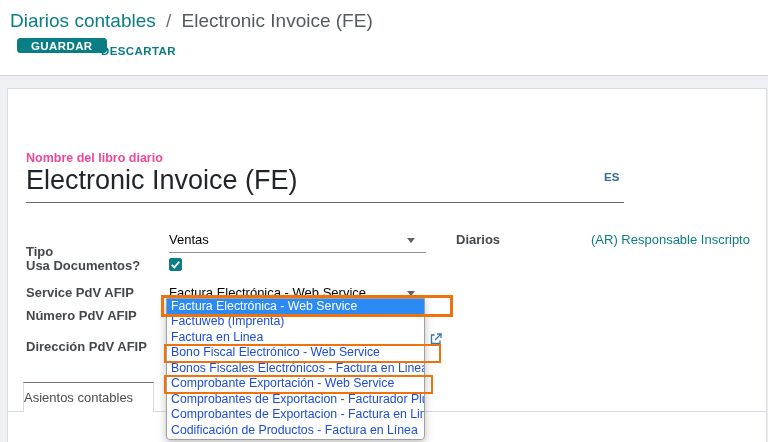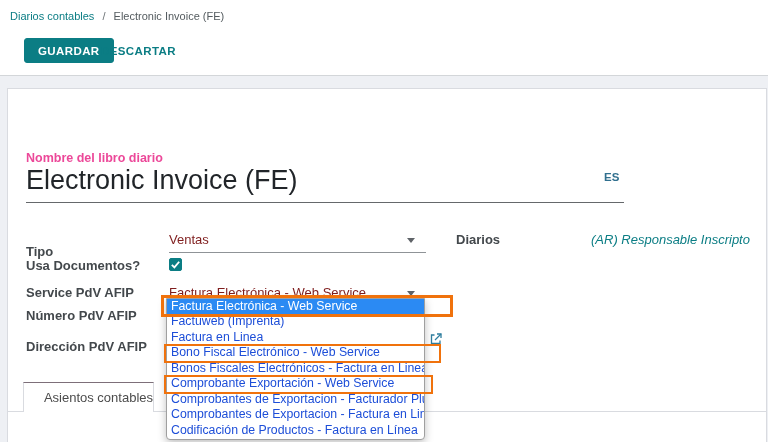--- a/index.html
+++ b/index.html
@@ -6,69 +6,69 @@
   body { background:#e8e8e8; }
   .screen {
     position:relative; width:768px; height:442px; overflow:hidden;
     font-family:"Liberation Sans", sans-serif; background:#eef0f4;
   }
   
   .topbar {
     position:absolute; top:0; left:0; right:0; height:76px;
     background:#fff; border-bottom:1px solid #d3d6d9;
   }
-  .breadcrumb { position:absolute; left:10px; top:10px; font-size:11px; white-space:nowrap; }
+  .breadcrumb { position:absolute; left:10px; top:10px; font-size:19px; white-space:nowrap; }
   .breadcrumb .bc-link { color:var(--accent,#0b7d84); cursor:pointer; }
   .breadcrumb .bc-sep { color:#6f7578; margin:0 5px; }
   .breadcrumb .bc-current { color:#545b5f; }
   .btn-save {
-    position:absolute; left:24px; top:38px; height:25px; padding:0 13px;
+    position:absolute; left:17px; top:38px; height:15px; padding:0 13px;
     background:var(--accent,#0b7d84); border:1px solid var(--accent,#0b7d84);
     color:#fff; font-size:11.5px; font-weight:bold; letter-spacing:.4px;
     border-radius:3px; cursor:pointer; font-family:inherit;
   }
   .btn-discard {
     position:absolute; left:93px; top:38px; height:25px; padding:0 8px;
     background:transparent; border:none; color:var(--accent,#0b7d84);
     font-size:11.5px; font-weight:bold; letter-spacing:.4px; cursor:pointer; font-family:inherit;
   }
   
   .sheet {
     position:absolute; left:7px; top:88px; width:760px; height:356px;
     background:#fff; border:1px solid #d9dbe0;
   }
   .name-label { position:absolute; left:18px; top:62px; font-size:12.5px; font-weight:600; color:#ec4899; }
   .name-value { position:absolute; left:18px; top:76px; font-size:27px; color:#212529; white-space:nowrap; cursor:text; }
   .name-underline { position:absolute; left:18px; top:113px; width:598px; height:1px; background:#65686b; }
   .translate-badge { position:absolute; left:596px; top:82px; font-size:11.5px; font-weight:bold; color:var(--badge-blue,#31708f); cursor:pointer; }
 
   .fld-label { position:absolute; font-size:13px; font-weight:600; color:#43484c; white-space:nowrap; }
-  .fld-value { position:absolute; font-size:13px; color:#7f1d1d; white-space:nowrap; cursor:pointer; }
+  .fld-value { position:absolute; font-size:13px; color:#000000; white-space:nowrap; cursor:pointer; }
   .fld-underline { position:absolute; height:1px; background:#8f9397; }
-  .fld-link { position:absolute; font-size:13px; color:var(--accent,#0b7d84); white-space:nowrap; cursor:pointer;font-style:italic; }
+  .fld-link { position:absolute; font-size:13px; color:var(--accent,#0b7d84); white-space:nowrap; cursor:pointer; }
 
   .caret { position:absolute; width:0; height:0;
     border-left:4px solid transparent; border-right:4px solid transparent;
     border-top:5px solid #5f6368; }
 
   .checkbox {
     position:absolute; left:161px; top:169px; width:13px; height:13px;
     background:var(--accent,#0b7d84); border:1px solid var(--accent,#0b7d84);
     border-radius:2px; cursor:pointer;
   }
   .checkbox svg { position:absolute; left:0; top:0; }
 
   .link-icon { position:absolute; left:421px; top:243px; width:14px; height:14px; cursor:pointer; z-index:9; }
 
   
   .notebook-line { position:absolute; left:0; top:322px; width:100%; height:1px; background:#d9dbe0; z-index:1; }
   .tab-active {
     position:absolute; left:15px; top:293px; width:131px; height:30px;
     background:#fff; border-top:1px solid #7d6f79; border-left:1px solid #d9dbe0; border-right:1px solid #d9dbe0;
-    z-index:3; font-size:13px; color:#4c4c4c; text-align:right; line-height:29px; cursor:pointer;
+    z-index:3; font-size:13px; color:#4c4c4c; text-align:left; line-height:29px; cursor:pointer;
     white-space:nowrap;
   }
   
   .dropdown {
     position:absolute; left:158px; top:209px; width:259px;
     background:#fff; border:1px solid #9f9f9f; border-radius:0 0 4px 4px;
     box-shadow:0 3px 8px rgba(0,0,0,.25); z-index:10; overflow:hidden; padding-bottom:1px;
   }
   .dd-item {
     height:15.45px; line-height:15.5px; padding-left:4px;

